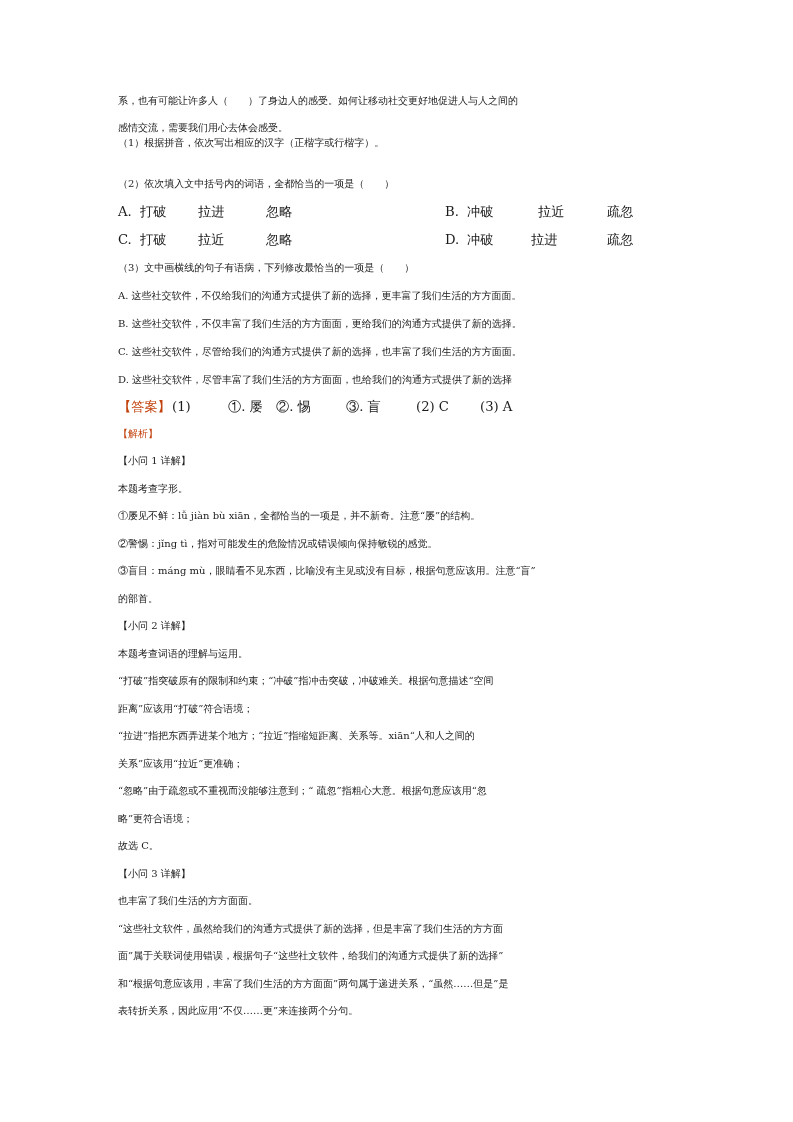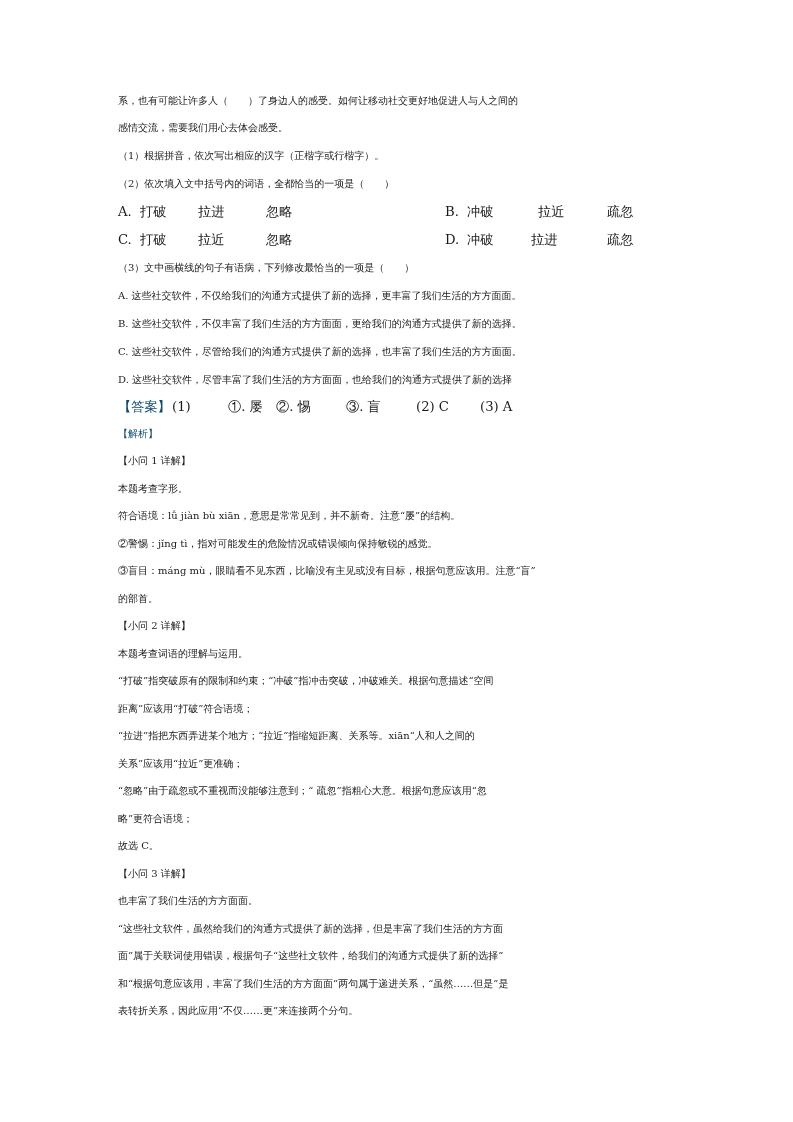--- a/index.html
+++ b/index.html
@@ -2,32 +2,32 @@
 <html><head>
 <meta charset="utf-8">
 <style>
   html, body { margin: 0; padding: 0; background: #ffffff; }
   body { width: 793px; height: 1122px; position: relative; overflow: hidden;
          font-family: "DejaVu Serif", "Liberation Serif", serif; color: #1a1a1a; }
   .page { position: absolute; left: 118px; top: 92px; width: 565px; }
   .line { position: absolute; left: 0; white-space: nowrap; font-size: 10px; line-height: 18px; }
   .opt-row { position: absolute; left: 0; width: 565px; font-size: 13.2px; line-height: 18px; height: 18px; }
   .opt-row span { position: absolute; top: 0; white-space: nowrap; }
-  .blue { color: #0c4a6e; }
+  .blue { color: #c2410c; }
   .ans span { position: absolute; top: 0; white-space: nowrap; }
 </style>
 </head>
 <body>
 
 <div class="page">
 
   <div class="line" style="top:0px">系，也有可能让许多人（　　）了身边人的感受。如何让移动社交更好地促进人与人之间的</div>
   <div class="line" style="top:27px">感情交流，需要我们用心去体会感受。</div>
 
-  <div class="line" style="top:55px">（1）根据拼音，依次写出相应的汉字（正楷字或行楷字）。</div>
+  <div class="line" style="top:42px">（1）根据拼音，依次写出相应的汉字（正楷字或行楷字）。</div>
 
   <div class="line" style="top:83px">（2）依次填入文中括号内的词语，全都恰当的一项是（　　）</div>
 
   <div class="opt-row" style="top:111px">
     <span style="left:0">A.</span>
     <span style="left:22px">打破</span>
     <span style="left:80px">拉进</span>
     <span style="left:148px">忽略</span>
     <span style="left:327px">B.</span>
     <span style="left:349px">冲破</span>
@@ -58,21 +58,21 @@
     <span style="left:158px">②. 惕</span>
     <span style="left:228px">③. 盲</span>
     <span style="left:298px">(2) C</span>
     <span style="left:362px">(3) A</span>
   </div>
 
   <div class="line blue" style="top:333px">【解析】</div>
 
   <div class="line" style="top:360px">【小问 1 详解】</div>
   <div class="line" style="top:388px">本题考查字形。</div>
-  <div class="line" style="top:415px">符合语境：lǚ jiàn bù xiān，意思是常常见到，并不新奇。注意“屡”的结构。</div>
+  <div class="line" style="top:415px">①屡见不鲜：lǚ jiàn bù xiān，全都恰当的一项是，并不新奇。注意“屡”的结构。</div>
   <div class="line" style="top:443px">②警惕：jǐng tì，指对可能发生的危险情况或错误倾向保持敏锐的感觉。</div>
   <div class="line" style="top:470px">③盲目：máng mù，眼睛看不见东西，比喻没有主见或没有目标，根据句意应该用。注意“盲”</div>
   <div class="line" style="top:498px">的部首。</div>
 
   <div class="line" style="top:525px">【小问 2 详解】</div>
   <div class="line" style="top:553px">本题考查词语的理解与运用。</div>
   <div class="line" style="top:580px">“打破”指突破原有的限制和约束；“冲破”指冲击突破，冲破难关。根据句意描述“空间</div>
   <div class="line" style="top:608px">距离”应该用“打破”符合语境；</div>
   <div class="line" style="top:635px">“拉进”指把东西弄进某个地方；“拉近”指缩短距离、关系等。xiān“人和人之间的</div>
   <div class="line" style="top:663px">关系”应该用“拉近”更准确；</div>

